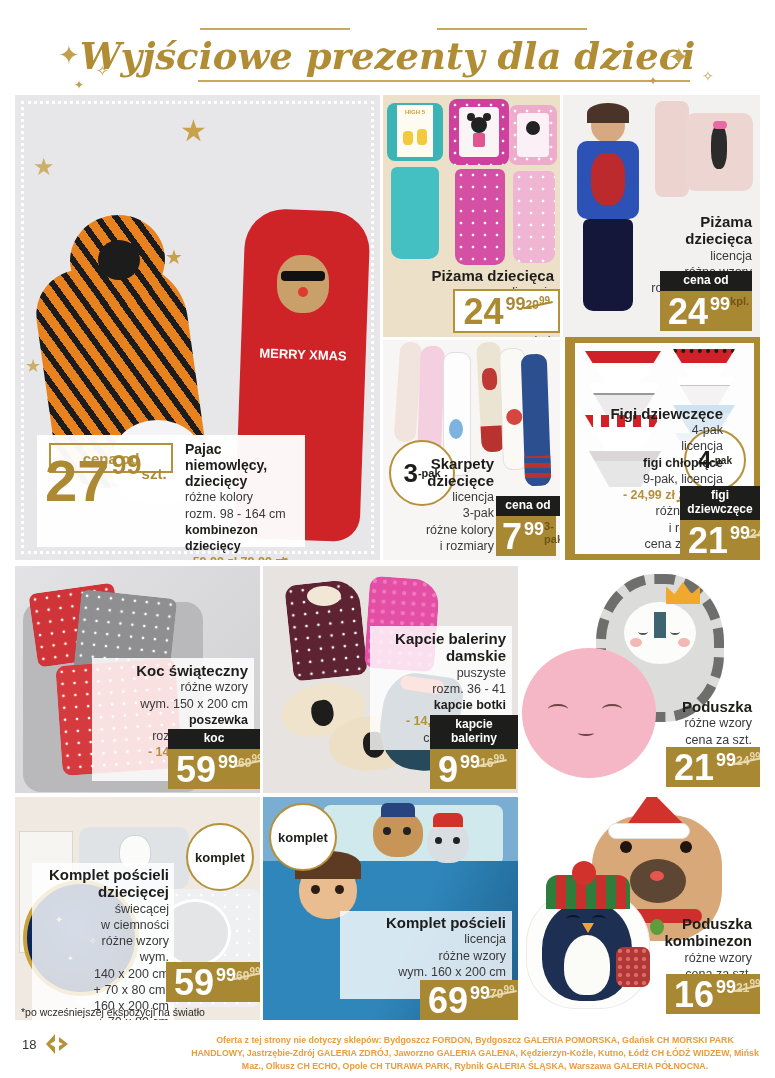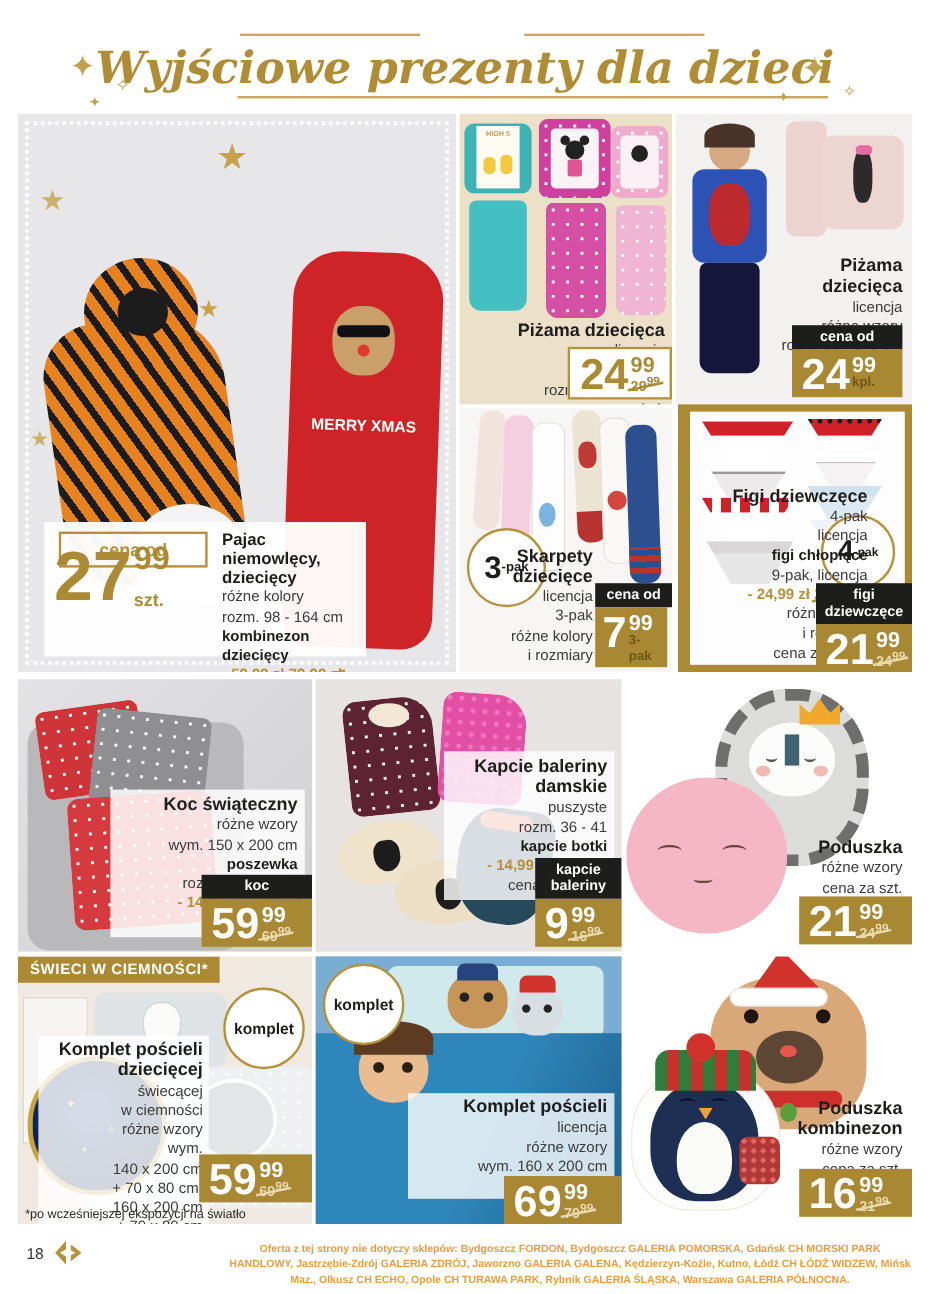--- a/index.html
+++ b/index.html
@@ -21,21 +21,21 @@
   .pline{font-size:12.5px;line-height:1.3;color:#3a3a3a;}
   .pbold{font-weight:bold;color:#1d1d1b;}
   .goldtxt{color:#b5913a;font-weight:bold;}
   .txt-r{text-align:right;}
   .olds{position:relative;display:inline-block;font-weight:bold;}
   .olds::after{content:"";position:absolute;left:-3px;right:-3px;top:52%;
                border-top:2px solid currentColor;transform:rotate(-12deg);}
   
   .pricebox{display:inline-flex;align-items:flex-start;font-weight:bold;padding:4px 8px 2px 8px;}
   .pricebox .pi{font-size:36px;line-height:0.95;}
-  .pcol{display:inline-flex;flex-direction:column;align-items:flex-start;margin-left:2px;line-height:1;}
+  .pcol{display:inline-flex;flex-direction:row;align-items:flex-start;margin-left:2px;line-height:1;}
   .pcol .pd{font-size:18px;line-height:1;}
   .pcol .punit{font-size:11px;line-height:1.2;}
   .pcol .olds{font-size:12px;margin-top:1px;}
   .gbox{background:#a98833;color:#fff;}
   .gbox .punit{color:#6f5617;}
   .gbox .olds{color:#e8d9ae;}
   .wbox{background:#fff;border:2px solid #b5913a;color:#ab8a33;}
   .blackbar{background:#1d1d1b;color:#fff;font-weight:bold;font-size:12px;text-align:center;
             padding:3px 4px;line-height:1.15;}
   .circle-badge{background:#fff;border:2px solid #b5913a;border-radius:50%;
@@ -325,21 +325,21 @@
       <div class="pname">Kapcie baleriny damskie</div>
       <div class="pline">puszyste</div>
       <div class="pline">rozm. 36 - 41</div>
       <div class="pline pbold">kapcie botki</div>
       <div class="pline goldtxt">
         <span>- 14,99 zł</span>
         <span class="olds">25,46 zł</span>
       </div>
       <div class="pline">cena za 1 parę</div>
     </div>
-    <div class="abs" style="right:0px;bottom:4px;width:72px;margin-top:25px;">
+    <div class="abs" style="right:0px;bottom:4px;width:88px;margin-top:25px;">
       <div class="blackbar">kapcie baleriny</div>
       <div class="pricebox gbox" style="width:70px;">
         <span class="pi">9</span>
         <span class="pcol">
           <span class="pd">99</span>
           <span class="olds"><span>16</span><sup>99</sup></span>
         </span>
       </div>
     </div>
   </div>
@@ -374,21 +374,20 @@
   </div>
 
   <div class="tile" style="left:15px;top:797px;width:245px;height:223px;background:#efe9e1;">
     <div class="abs" style="left:4px;top:34px;width:52px;height:120px;background:#f7f5f2;border:1px solid #ddd6cc;"></div>
     <div class="abs" style="left:64px;top:30px;width:110px;height:62px;border-radius:10px;background:#dfe3e6;">
       <div class="abs" style="left:40px;top:8px;width:30px;height:34px;border-radius:45%;background:#fbfbf9;border:1px solid #cfd4d6;"></div>
     </div>
     <div class="abs dots-w" style="left:60px;top:92px;width:185px;height:118px;border-radius:8px;background-color:#eef0f1;">
       <div class="abs" style="left:84px;top:10px;width:66px;height:62px;border-radius:50%;background:#e3e5e6;border:3px solid #fff;"></div>
     </div>
-    <div class="ribbon abs" style="left:0px;top:0px;">ŚWIECI W CIEMNOŚCI*</div>
     <div class="circle-badge abs" style="right:6px;top:26px;width:64px;height:64px;font-size:13px;">komplet</div>
     <div class="abs" style="left:8px;bottom:24px;width:116px;height:116px;border-radius:50%;background:radial-gradient(circle at 45% 40%,#17407e,#081c4a 75%);border:4px solid #c9a23c;box-sizing:border-box;">
       <span class="sparkle" style="left:28px;top:30px;font-size:10px;color:#d8c87a;">✦</span>
       <span class="sparkle" style="left:62px;top:52px;font-size:9px;color:#d8c87a;">✧</span>
       <span class="sparkle" style="left:40px;top:70px;font-size:8px;color:#d8c87a;">✦</span>
     </div>
     <div class="abs txt-r" style="right:86px;top:66px;width:132px;background:rgba(255,255,255,0.82);padding:3px 5px;">
       <div class="pname">Komplet pościeli dziecięcej</div>
       <div class="pline">świecącej</div>
       <div class="pline">w ciemności</div>

